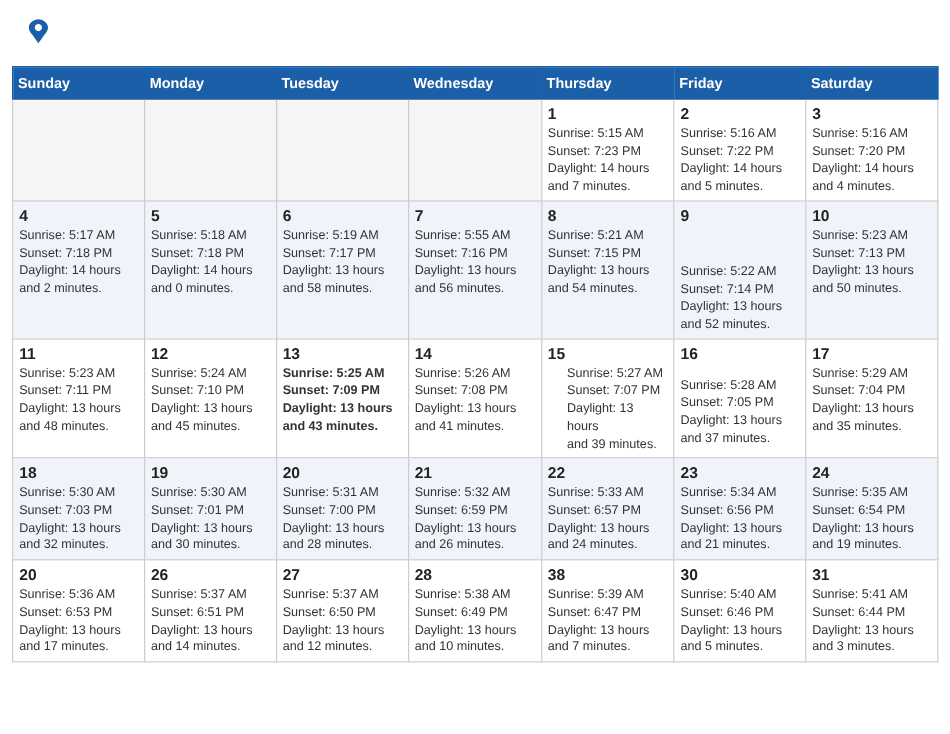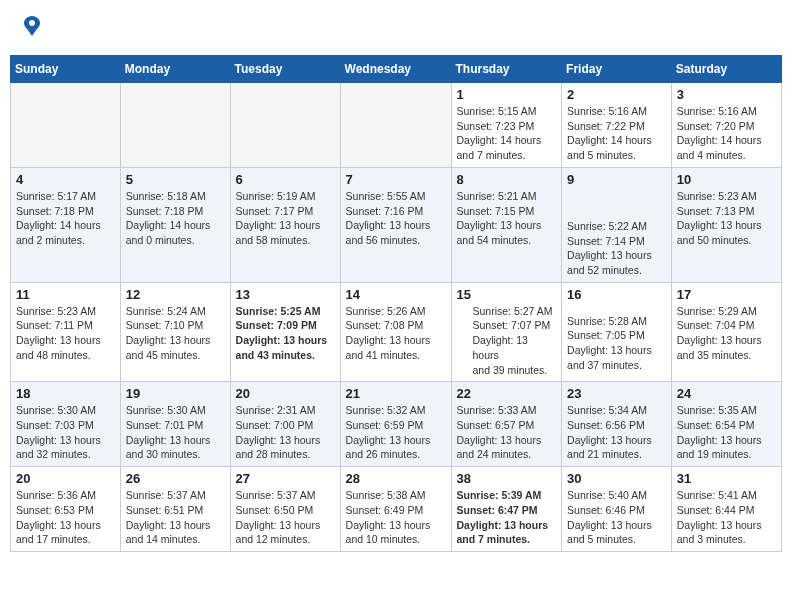--- a/index.html
+++ b/index.html
@@ -268,21 +268,21 @@
         </td>
         <td>
           <div class="day-number">19</div>
           <div class="day-info" style="white-space: pre-line;">Sunrise: 5:30 AM
 Sunset: 7:01 PM
 Daylight: 13 hours
 and 30 minutes.</div>
         </td>
         <td>
           <div class="day-number">20</div>
-          <div class="day-info" style="white-space: pre-line;">Sunrise: 2:31 AM
+          <div class="day-info" style="white-space: pre-line;">Sunrise: 5:31 AM
 Sunset: 7:00 PM
 Daylight: 13 hours
 and 28 minutes.</div>
         </td>
         <td>
           <div class="day-number">21</div>
           <div class="day-info" style="white-space: pre-line;">Sunrise: 5:32 AM
 Sunset: 6:59 PM
 Daylight: 13 hours
 and 26 minutes.</div>
@@ -333,21 +333,21 @@
         </td>
         <td>
           <div class="day-number">28</div>
           <div class="day-info" style="white-space: pre-line;">Sunrise: 5:38 AM
 Sunset: 6:49 PM
 Daylight: 13 hours
 and 10 minutes.</div>
         </td>
         <td>
           <div class="day-number">38</div>
-          <div class="day-info" style="white-space: pre-line; font-weight: bold;">Sunrise: 5:39 AM
+          <div class="day-info" style="white-space: pre-line;">Sunrise: 5:39 AM
 Sunset: 6:47 PM
 Daylight: 13 hours
 and 7 minutes.</div>
         </td>
         <td>
           <div class="day-number">30</div>
           <div class="day-info" style="white-space: pre-line;">Sunrise: 5:40 AM
 Sunset: 6:46 PM
 Daylight: 13 hours
 and 5 minutes.</div>

